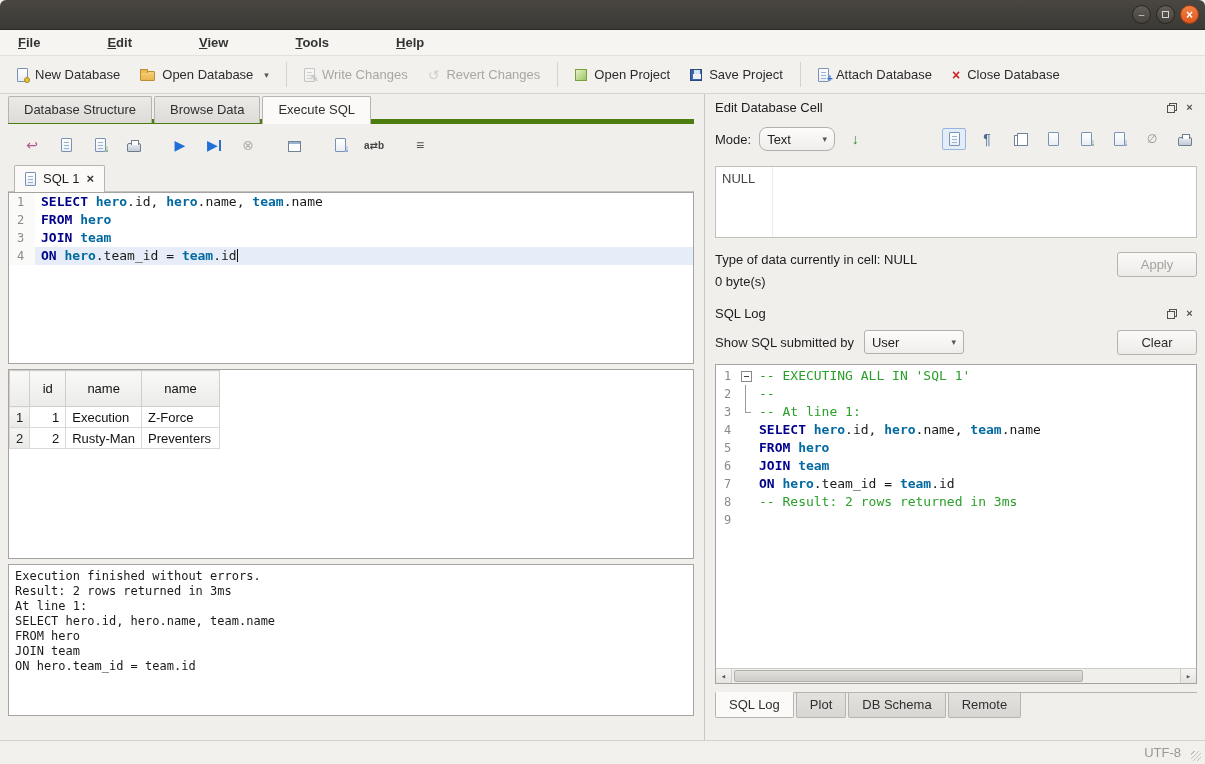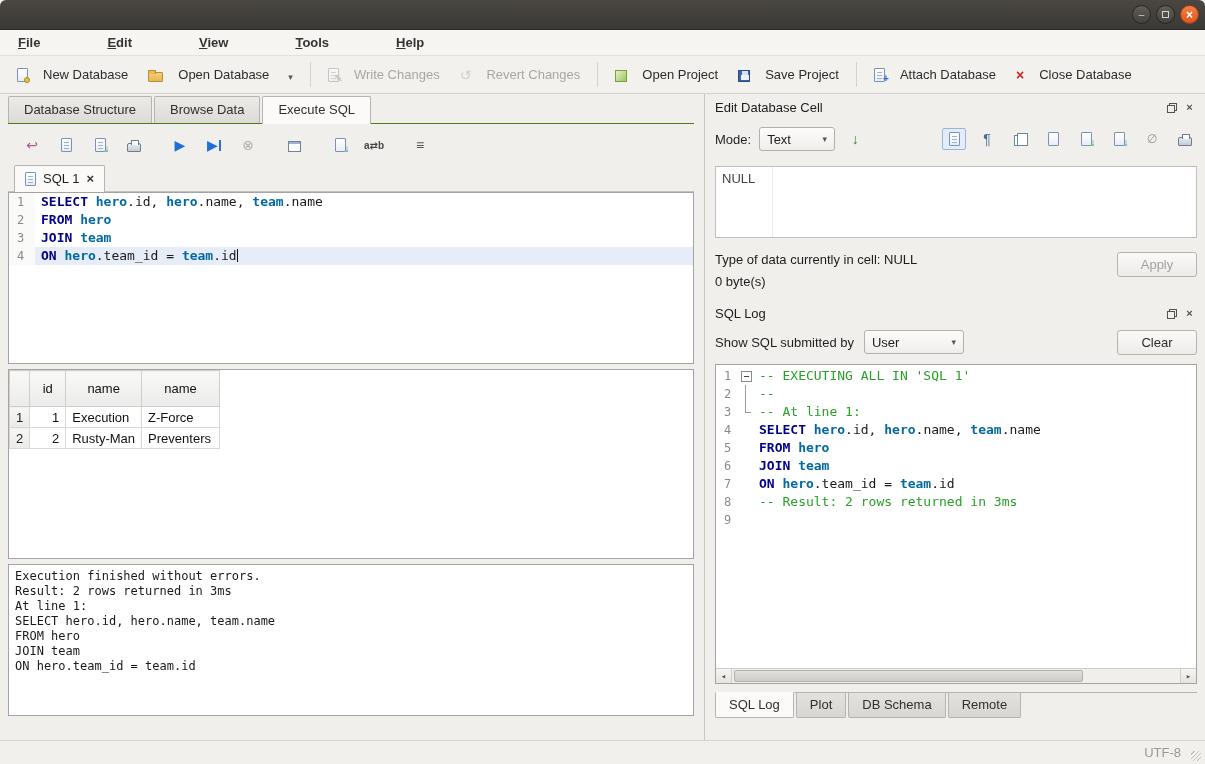--- a/index.html
+++ b/index.html
@@ -20,21 +20,21 @@
   .win-btn.close{background:linear-gradient(#f08145,#e0561c);border-color:#a33c10;color:#fff;
     font-size:12px;font-weight:bold;}
   
   .menubar{height:26px;flex:0 0 26px;background:#f6f5f2;display:flex;align-items:center;
     padding-left:8px;border-bottom:1px solid #e3e1dd;gap:47px;}
   .menu-item{padding:3px 10px;font-weight:bold;color:#333;}
   .menu-item u{text-decoration:underline;}
   
   .toolbar{height:38px;flex:0 0 38px;background:#f2f1ee;border-bottom:1px solid #d5d3cf;
     display:flex;align-items:center;padding:0 8px;gap:2px;}
-  .tbtn{display:flex;align-items:flex-end;gap:15px;padding:5px 9px;border-radius:3px;color:#2c2c2c;}
+  .tbtn{display:flex;align-items:center;gap:7px;padding:5px 9px;border-radius:3px;color:#2c2c2c;}
   .tbtn.disabled{color:#aaa7a2;}
   .tbtn.disabled .ic{filter:grayscale(1);opacity:.45;}
   .tsep{width:1px;height:25px;background:#d4d2ce;margin:0 6px;}
   .caret{font-size:9px;color:#555;margin-left:4px;}
   
   .ic{display:inline-block;position:relative;flex:0 0 auto;}
   .ic-page{width:11px;height:14px;background:linear-gradient(#ffffff,#e9eef5);
     border:1px solid #7a93b4;border-radius:1px;}
   .ic-page.lines::before{content:'';position:absolute;left:2px;top:3px;right:2px;height:8px;
     background:repeating-linear-gradient(#9db2cc 0 1px,transparent 1px 3px);}
@@ -60,21 +60,21 @@
   .ic-win{width:13px;height:11px;border:1px solid #70839a;background:#fff;margin-top:2px;}
   .ic-win::before{content:'';position:absolute;top:0;left:0;right:0;height:2px;background:#9db2cc;}
   .glyph{font-size:14px;line-height:1;}
   .bar2{display:inline-block;width:2px;height:11px;background:#2f6fd0;margin-left:1px;vertical-align:-1px;}
   
   .content{flex:1 1 auto;display:flex;min-height:0;}
   .left-pane{width:705px;flex:0 0 705px;border-right:1px solid #c8c6c2;padding:2px 10px 0 8px;
     display:flex;flex-direction:column;}
   .right-pane{flex:1 1 auto;padding:4px 8px 0 10px;display:flex;flex-direction:column;}
   
-  .main-tabs{height:28px;flex:0 0 28px;display:flex;align-items:flex-start;border-bottom:1px solid #4d7c0f;}
+  .main-tabs{height:28px;flex:0 0 28px;display:flex;align-items:flex-start;border-bottom:5px solid #4d7c0f;}
   .mtab{padding:5px 15px 6px;background:linear-gradient(#eceae7,#dddbd7);border:1px solid #b6b4b0;
     border-bottom:none;margin-right:2px;border-radius:2px 2px 0 0;color:#2f2f2f;}
   .mtab.active{background:#fbfaf8;margin-bottom:-1px;padding-bottom:7px;font-weight:normal;}
   
   .sqltoolbar{height:34px;flex:0 0 34px;display:flex;align-items:center;gap:14px;padding-left:14px;margin-top:4px;}
   .sicon{display:flex;align-items:center;justify-content:center;min-width:20px;height:22px;}
   .gap{margin-left:12px;}
   
   .file-tabs{height:28px;flex:0 0 28px;display:flex;align-items:flex-end;margin-top:2px;
     border-bottom:1px solid #c4c2be;}
@@ -328,21 +328,21 @@
       <div class="dock-header">
         <span class="dock-title">Edit Database Cell</span>
         <span class="dhbtn">
             <span class="float-glyph"></span>
           </span>
         <span class="dhbtn">×</span>
       </div>
 
       <div class="mode-row">
         <span>Mode:</span>
-        <span class="select" style="min-width:76px;">
+        <span class="select" style="min-width:76px;border-radius:8px;">
           <span>Text</span>
           <span class="caret">▾</span>
         </span>
         <span class="iconbtn">
             <span class="glyph green" style="font-weight:bold;">↓</span>
           </span>
         <span class="cell-icons">
           <span class="iconbtn checked">
               <span class="ic ic-page lines"></span>
             </span>

